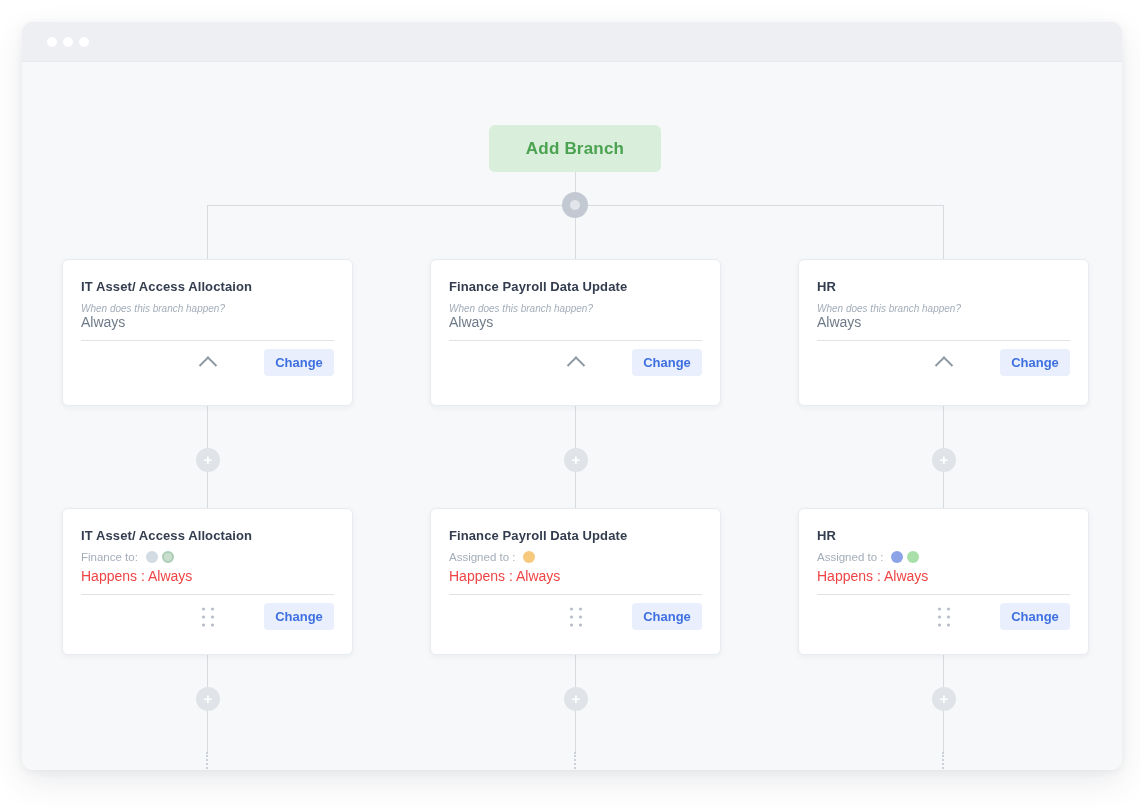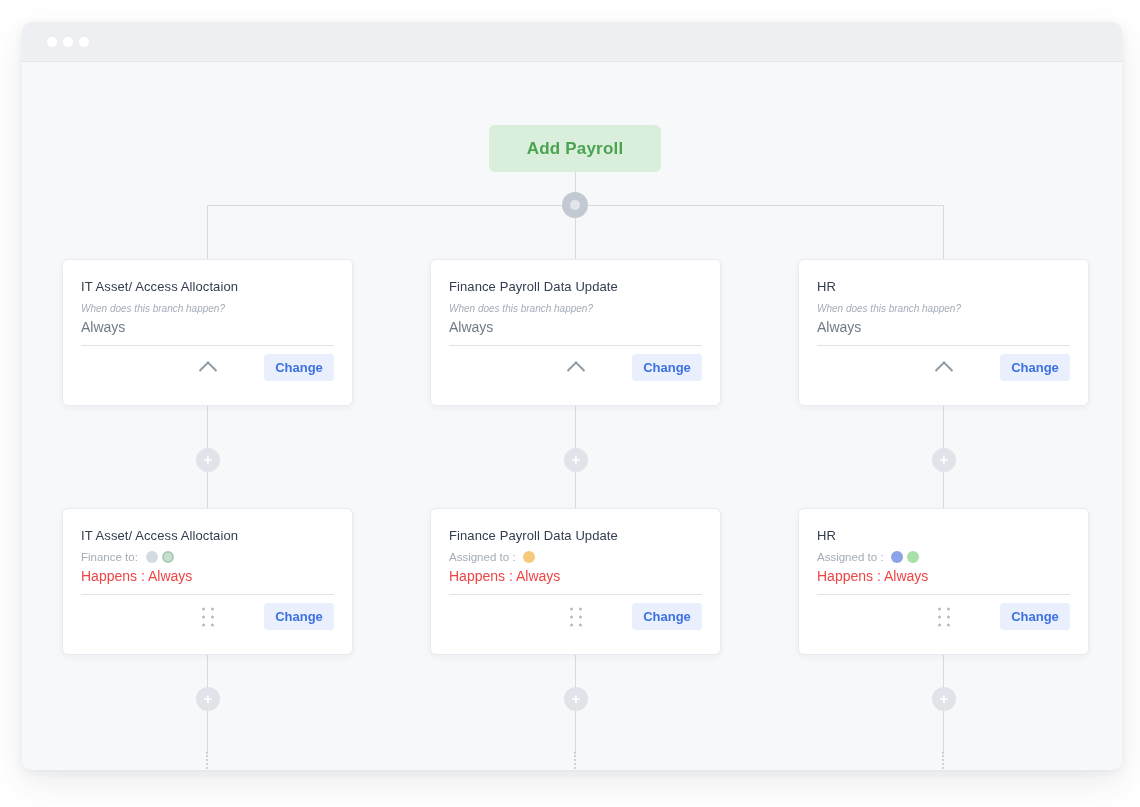--- a/index.html
+++ b/index.html
@@ -50,23 +50,23 @@
     font-family:"Liberation Sans", sans-serif; padding:0;
   }
 
   
   .card {
     position:absolute; width:291px; height:147px;
     background:#ffffff; border:1px solid #e8ebef; border-radius:6px;
     box-shadow:0 2px 6px rgba(30,40,60,.05);
     padding:19px 18px 0 18px;
   }
-  .card-title { font-size:13px; font-weight:400; color:#333d4f; letter-spacing:.1px; }
+  .card-title { font-size:13px; font-weight:700; color:#333d4f; letter-spacing:.1px; }
   .card-question { margin-top:9px; font-size:10px; color:#a3adb9;font-style:italic; }
-  .card-value { margin-top:5px; font-size:14px; color:#6f7a88; }
+  .card-value { font-size:14px; color:#6f7a88; }
   .assigned-row { margin-top:8px; display:flex; align-items:center; }
   .assigned-label { font-size:11.5px; color:#a3adb9; margin-right:8px; }
   .assignee-dot { width:12px; height:12px; border-radius:50%; margin-right:4px; }
   .happens-value { margin-top:5px; font-size:14px; color:#ef4444; }
   .card-divider { margin-top:10px; border-top:1px solid #dfe3e8; }
   .card-footer { position:relative; height:43px; display:flex; align-items:center; justify-content:flex-end; }
   .change-btn {
     background:#e9effc; color:#3e70e0; border:none; border-radius:4px;
     font-family:"Liberation Sans", sans-serif; font-size:13px; font-weight:600;
     width:70px; height:27px; cursor:pointer;
@@ -89,21 +89,21 @@
 
 <div class="stage">
   <div class="window">
 
     <div class="titlebar">
       <span class="traffic-dot td1"></span>
       <span class="traffic-dot td2"></span>
       <span class="traffic-dot td3"></span>
     </div>
 
-    <button class="add-branch">Add Payroll</button>
+    <button class="add-branch">Add Branch</button>
 
     <div class="conn-v" style="left:553px; top:150px; height:33px;"></div>
     <div class="conn-h" style="left:185px; top:183px; width:737px;"></div>
     <div class="conn-v" style="left:185px; top:183px; height:54px;"></div>
     <div class="conn-v" style="left:553px; top:183px; height:54px;"></div>
     <div class="conn-v" style="left:921px; top:183px; height:54px;"></div>
     <div class="node" style="left:540px; top:170px;">
       <span class="node-inner"></span>
     </div>
 

